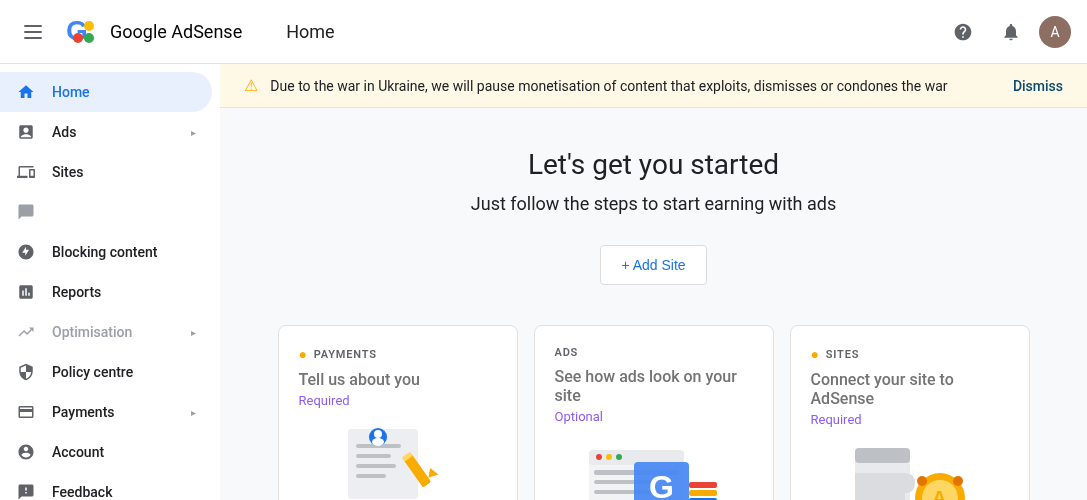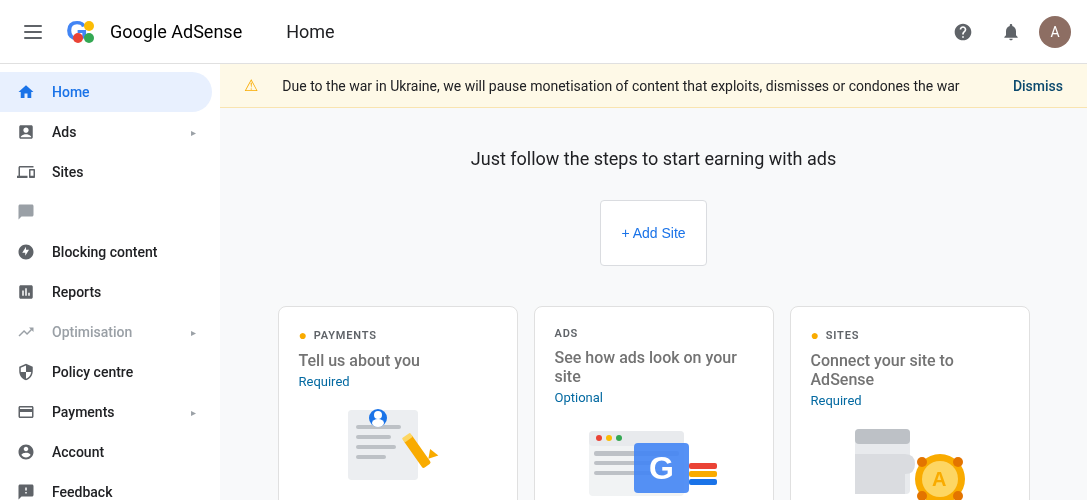--- a/index.html
+++ b/index.html
@@ -45,45 +45,45 @@
     
     .main-content { flex: 1; overflow-y: auto; background: #f8f9fa; }
 
     
     .banner {
       background: #fef9e7; border-bottom: 1px solid #f9e4b0;
       padding: 12px 24px; display: flex; align-items: center; gap: 12px;
       font-size: 14px; color: #202124;
     }
     .banner-icon { color: #f9ab00; font-size: 16px; flex-shrink: 0; }
-    .banner-text { flex: 1; margin-left: 12px; }
+    .banner-text { flex: 1; }
     .banner-dismiss { color: #0c4a6e; cursor: pointer; font-size: 14px; font-weight: 500; white-space: nowrap; }
 
     
     .hero { text-align: center; padding: 40px 24px 24px; }
     .hero h1 { font-size: 28px; font-weight: 400; color: #202124; margin-bottom: 12px; }
     .hero p { font-size: 18px; color: #202124; font-weight: 400; margin-bottom: 31px; }
     .add-site-btn {
       display: inline-flex; align-items: center; gap: 8px;
-      border: 1px solid #dadce0; border-radius: 4px; padding: 24px 20px;
+      border: 1px solid #dadce0; border-radius: 4px; padding: 11px 20px;
       background: #fff; color: #1a73e8; font-size: 14px; cursor: pointer;
       font-weight: 500;
     }
 
     
     .cards-row { display: flex; gap: 16px; padding: 16px 24px 24px; justify-content: center; }
     .card {
       background: #fff; border: 1px solid #e0e0e0; border-radius: 8px;
       width: 240px; padding: 20px; display: flex; flex-direction: column;
       align-items: flex-start;
     }
     .card-tag { font-size: 11px; font-weight: 600; color: #5f6368; letter-spacing: 0.8px; text-transform: uppercase; margin-bottom: 8px; display: flex; align-items: center; gap: 6px; }
     .card-tag-warning { color: #f9ab00; font-size: 14px; }
     .card h3 { font-size: 16px; font-weight: 500; color: #737373; margin-bottom: 4px; }
-    .card .card-sub { font-size: 13px; color: #0369a1; margin-bottom: 16px; }
+    .card .card-sub { font-size: 13px; color: #8b5cf6; margin-bottom: 16px; }
     .card-illustration { width: 100%; height: 80px; display: flex; align-items: center; justify-content: center; margin-bottom: 16px; }
   </style>
 </head>
 <body>
 
 <div class="topbar">
   <div class="topbar-left">
     <div class="hamburger">
       <span></span>
         <span></span>
@@ -229,20 +229,21 @@
 
   <main class="main-content">
 
     <div class="banner">
       <span class="banner-icon">⚠</span>
       <span class="banner-text">Due to the war in Ukraine, we will pause monetisation of content that exploits, dismisses or condones the war</span>
       <span class="banner-dismiss">Dismiss</span>
     </div>
 
     <div class="hero">
+      <h1>Let's get you started</h1>
       <p>Just follow the steps to start earning with ads</p>
       <button class="add-site-btn">+ Add Site</button>
     </div>
 
     <div class="cards-row">
 
       <div class="card">
         <div class="card-tag">
           <span class="card-tag-warning">●</span>
           <span>PAYMENTS</span>

